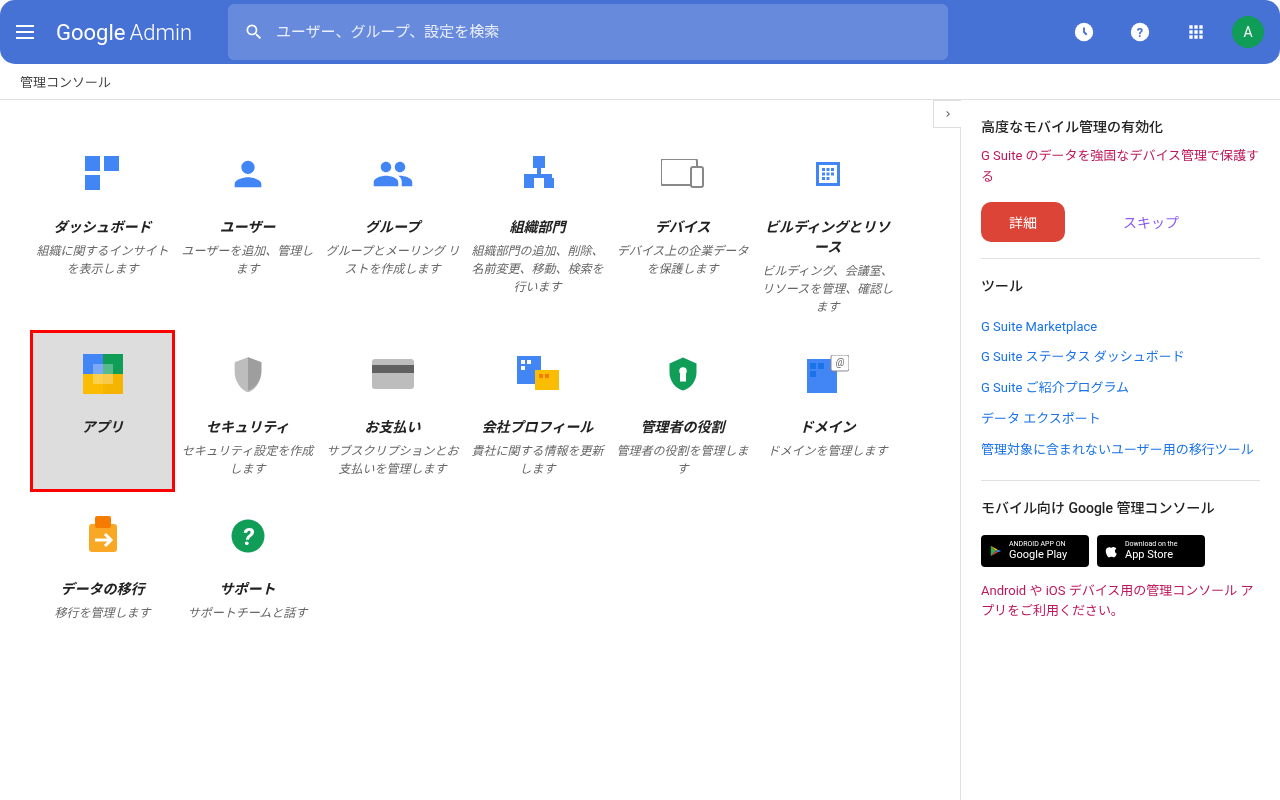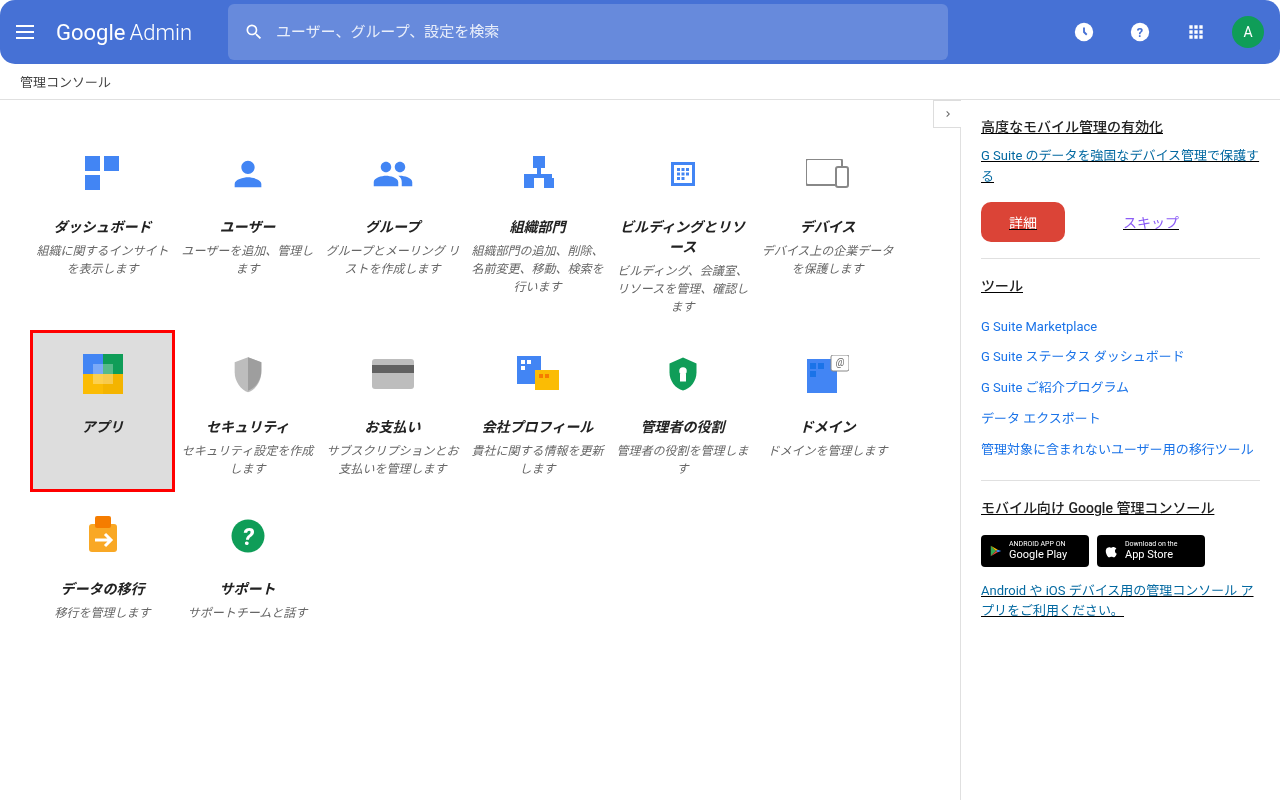--- a/index.html
+++ b/index.html
@@ -162,31 +162,30 @@
       border: 1px solid #ddd;
       border-right: none;
       background: #fff;
       display: flex;
       align-items: center;
       justify-content: center;
       cursor: pointer;
     }
     .sidebar-section {
       padding: 16px 20px;
-      text-decoration: underline;
     }
     .sidebar-title {
       font-size: 14px;
       font-weight: 500;
       color: #222;
       margin-bottom: 10px;
     }
     .sidebar-text {
       font-size: 13px;
-      color: #0369a1;
+      color: #be185d;
       line-height: 1.6;
       margin-bottom: 14px;
     }
     .sidebar-buttons {
       display: flex;
       gap: 40px;
       align-items: center;
     }
     .btn-primary {
       background: #db4437;
@@ -323,44 +322,44 @@
               <rect x="4" y="18" width="28" height="4" fill="#4285f4"></rect>
               <rect x="4" y="22" width="10" height="10" fill="#4285f4"></rect>
               <rect x="24" y="22" width="10" height="10" fill="#4285f4"></rect>
             </svg>
           </div>
           <div class="card-title">組織部門</div>
           <div class="card-desc">組織部門の追加、削除、名前変更、移動、検索を行います</div>
         </div>
         <div class="card">
           <div class="card-icon">
+            <svg width="44" height="30" viewBox="0 0 44 30">
+              <rect x="0" y="0" width="36" height="26" rx="2" fill="none" stroke="#888" stroke-width="2"></rect>
+              <rect x="30" y="8" width="12" height="20" rx="2" fill="#fff" stroke="#888" stroke-width="2"></rect>
+            </svg>
+          </div>
+          <div class="card-title">デバイス</div>
+          <div class="card-desc">デバイス上の企業データを保護します</div>
+        </div>
+        <div class="card">
+          <div class="card-icon">
             <svg width="36" height="36" viewBox="0 0 24 24">
               <path fill="#4285f4" d="M4 4v16h16V4H4zm14 14H6V6h12v12z"></path>
               <rect x="8" y="8" width="2" height="2" fill="#4285f4"></rect>
               <rect x="11" y="8" width="2" height="2" fill="#4285f4"></rect>
               <rect x="14" y="8" width="2" height="2" fill="#4285f4"></rect>
               <rect x="8" y="11" width="2" height="2" fill="#4285f4"></rect>
               <rect x="11" y="11" width="2" height="2" fill="#4285f4"></rect>
               <rect x="14" y="11" width="2" height="2" fill="#4285f4"></rect>
               <rect x="8" y="14" width="2" height="2" fill="#4285f4"></rect>
               <rect x="11" y="14" width="2" height="2" fill="#4285f4"></rect>
             </svg>
           </div>
           <div class="card-title">ビルディングとリソース</div>
           <div class="card-desc">ビルディング、会議室、リソースを管理、確認します</div>
-        </div>
-        <div class="card">
-          <div class="card-icon">
-            <svg width="44" height="30" viewBox="0 0 44 30">
-              <rect x="0" y="0" width="36" height="26" rx="2" fill="none" stroke="#888" stroke-width="2"></rect>
-              <rect x="30" y="8" width="12" height="20" rx="2" fill="#fff" stroke="#888" stroke-width="2"></rect>
-            </svg>
-          </div>
-          <div class="card-title">デバイス</div>
-          <div class="card-desc">デバイス上の企業データを保護します</div>
         </div>
         <div class="card highlighted">
           <div class="card-icon">
             <svg width="40" height="40" viewBox="0 0 40 40">
               <rect x="0" y="0" width="20" height="20" fill="#4285f4"></rect>
               <rect x="20" y="0" width="20" height="20" fill="#0f9d58"></rect>
               <rect x="0" y="20" width="20" height="20" fill="#fbbc04"></rect>
               <rect x="20" y="20" width="20" height="20" fill="#f4b400"></rect>
               <rect x="10" y="10" width="20" height="20" fill="#fff" opacity="0.3"></rect>
             </svg>

